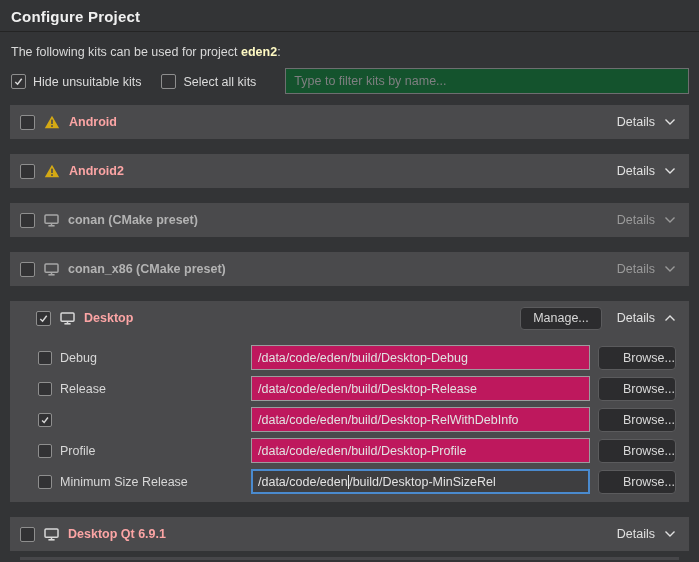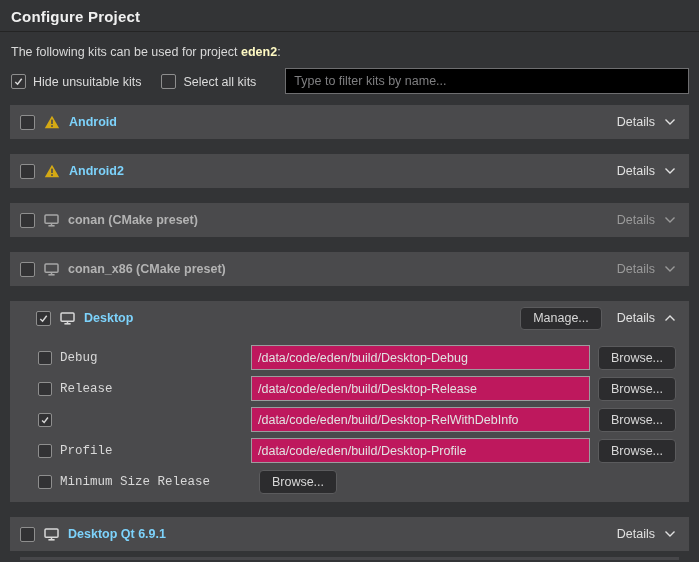--- a/index.html
+++ b/index.html
@@ -25,34 +25,34 @@
     width:15px; height:15px; box-sizing:border-box;
     border:1px solid #8e8e8e; background:#323234; border-radius:2px;
     display:flex; align-items:center; justify-content:center; flex-shrink:0;
   }
   .checkbox svg { display:none; }
   .checkbox.checked svg { display:block; }
   .check-group .cb-label { margin-left:7px; font-size:12.5px; color:#dcdcdc; }
 
   .filter-input {
     flex:1; margin-left:9px; height:26px; box-sizing:border-box;
-    background:#000000; border:1px solid #6e6e70; border-radius:0;
+    background:#14532d; border:1px solid #6e6e70; border-radius:0;
     color:#d6d6d6; font-size:12.5px; padding:0 8px; outline:none;
     font-family:"Liberation Sans", sans-serif;
   }
   .filter-input::placeholder { color:#7f7f81; }
 
   .kit-list { margin:11px 10px 0; }
   .kit-row {
     background:#4a4a4c; height:34px; box-sizing:border-box;
     display:flex; align-items:center;
     padding:0 13px 0 10px; margin-bottom:15px;
   }
   .kit-row .kit-icon { margin-left:9px; display:flex; align-items:center; color:#d8d8d8; }
-  .kit-name { font-size:12.5px; font-weight:bold; color:#7dd3fc; margin-left:9px; }
+  .kit-name { font-size:12.5px; font-weight:bold; color:#fca5a5; margin-left:9px; }
   .details-toggle {
     margin-left:auto; display:flex; align-items:center;
     color:#e0e0e0; font-size:12.5px; cursor:default; background:none; border:none;
     font-family:"Liberation Sans", sans-serif; padding:0;
   }
   .details-toggle .chev-wrap { margin-left:9px; display:flex; align-items:center; }
   .chev-wrap svg { stroke:currentColor; }
   .chev-wrap.up svg { transform:rotate(180deg); }
 
   .kit-row.disabled .kit-name { color:#b3b3b3; }
@@ -66,38 +66,38 @@
   .btn {
     background:#2c2c2e; border:1px solid #5b5b5d; border-radius:4px;
     color:#d8d8d8; font-size:12.5px; font-family:"Liberation Sans", sans-serif;
     height:24px; padding:0 12px; cursor:default;
   }
   .manage-btn { margin-right:15px; height:23px; }
 
   .config-row {
     display:flex; align-items:center; height:31px; padding:0 13px 0 12px;
   }
-  .config-left { display:flex; align-items:center; width:213px; flex-shrink:0;font-family:Liberation Mono, monospace; }
+  .config-left { display:flex; align-items:center; width:213px; flex-shrink:0; }
   .config-left .cfg-label { margin-left:8px; font-size:12.5px; color:#d8d8d8; }
   .config-left .checkbox { width:14px; height:14px; }
 
   .path-input {
     flex:1; height:25px; box-sizing:border-box; min-width:0;
     background:#be185d; border:1px solid #9c9c9e;
     color:#e2e2e2; font-size:12.5px; padding:0 6px; outline:none;
     font-family:"Liberation Sans", sans-serif;
   }
   .path-div {
     flex:1; height:25px; box-sizing:border-box; min-width:0;
     background:#3e3e40; border:2px solid #4a8ace;
     color:#e2e2e2; font-size:12.5px; padding:0 5px;
     display:flex; align-items:center; white-space:pre; overflow:hidden;
   }
   .caret { display:inline-block; width:1.5px; height:14px; background:#ececec; }
-  .browse-btn { width:78px; padding:0; margin-left:8px; flex-shrink:0; }
+  .browse-btn { width:78px; padding:0; margin-left:8px; flex-shrink:0;text-align:right; }
 
   .bottom-peek { height:3px; background:#47474a; margin:6px 10px 0; }
 </style>
 </head>
 <body>
 
 <div class="header">
   <h1>Configure Project</h1>
 </div>
 
@@ -284,20 +284,21 @@
         <button class="btn browse-btn">Browse...</button>
       </div>
 
       <div class="config-row">
         <div class="config-left">
           <span class="checkbox">
             
           </span>
           <span class="cfg-label">Minimum Size Release</span>
         </div>
+        <div class="path-div"><span>/data/code/eden</span><span class="caret"></span><span>/build/Desktop-MinSizeRel</span></div>
         <button class="btn browse-btn">Browse...</button>
       </div>
 
     </div>
   </div>
 
   <div class="kit-row" style="margin-bottom:0;">
     <span class="checkbox">
       
     </span>

